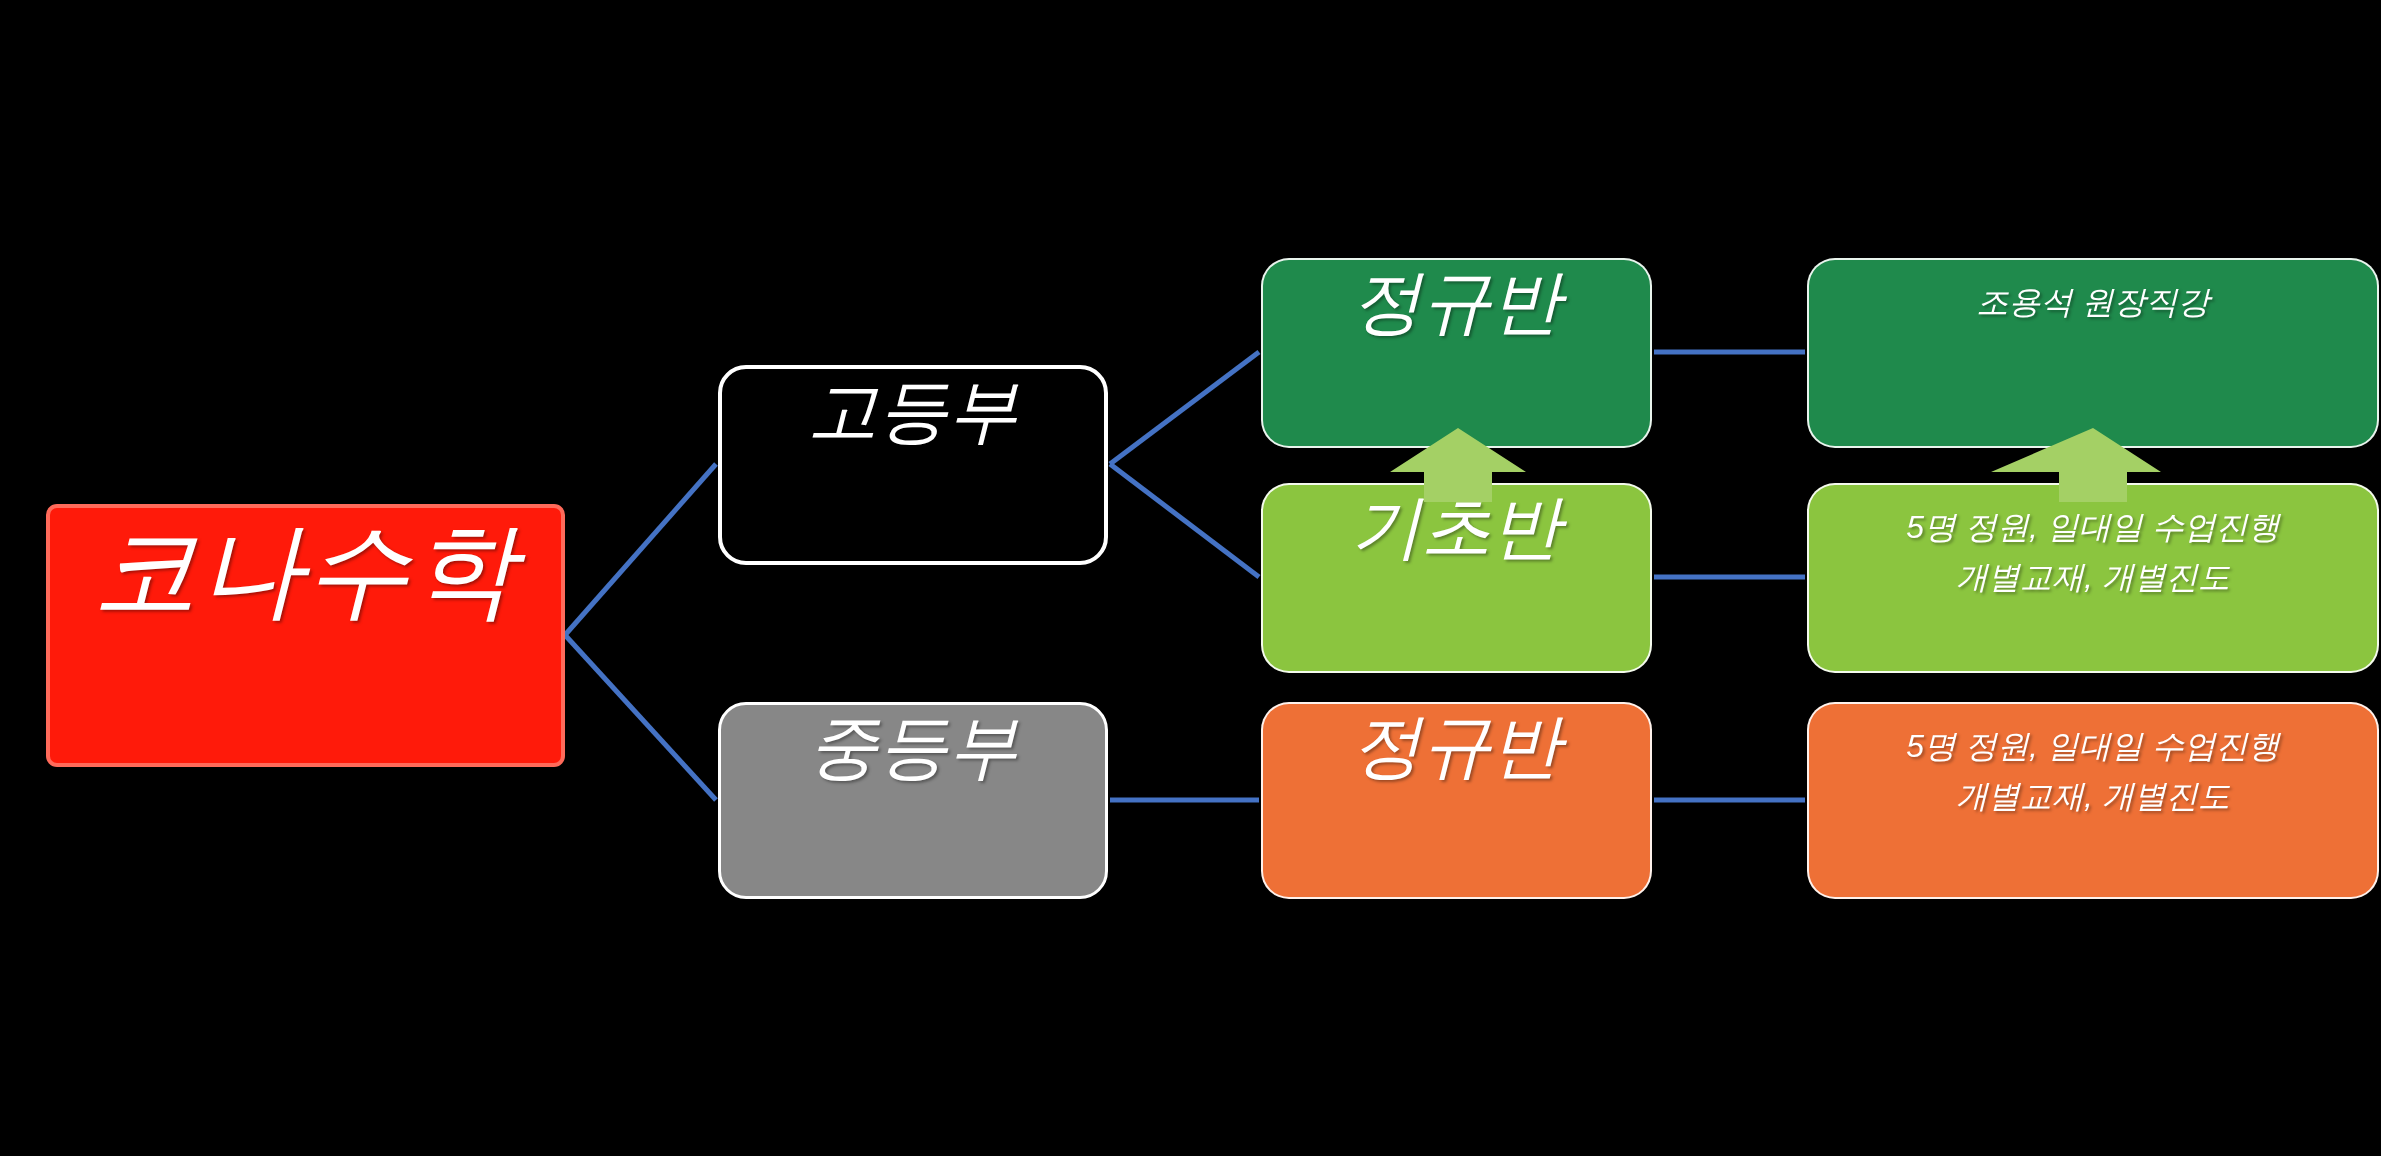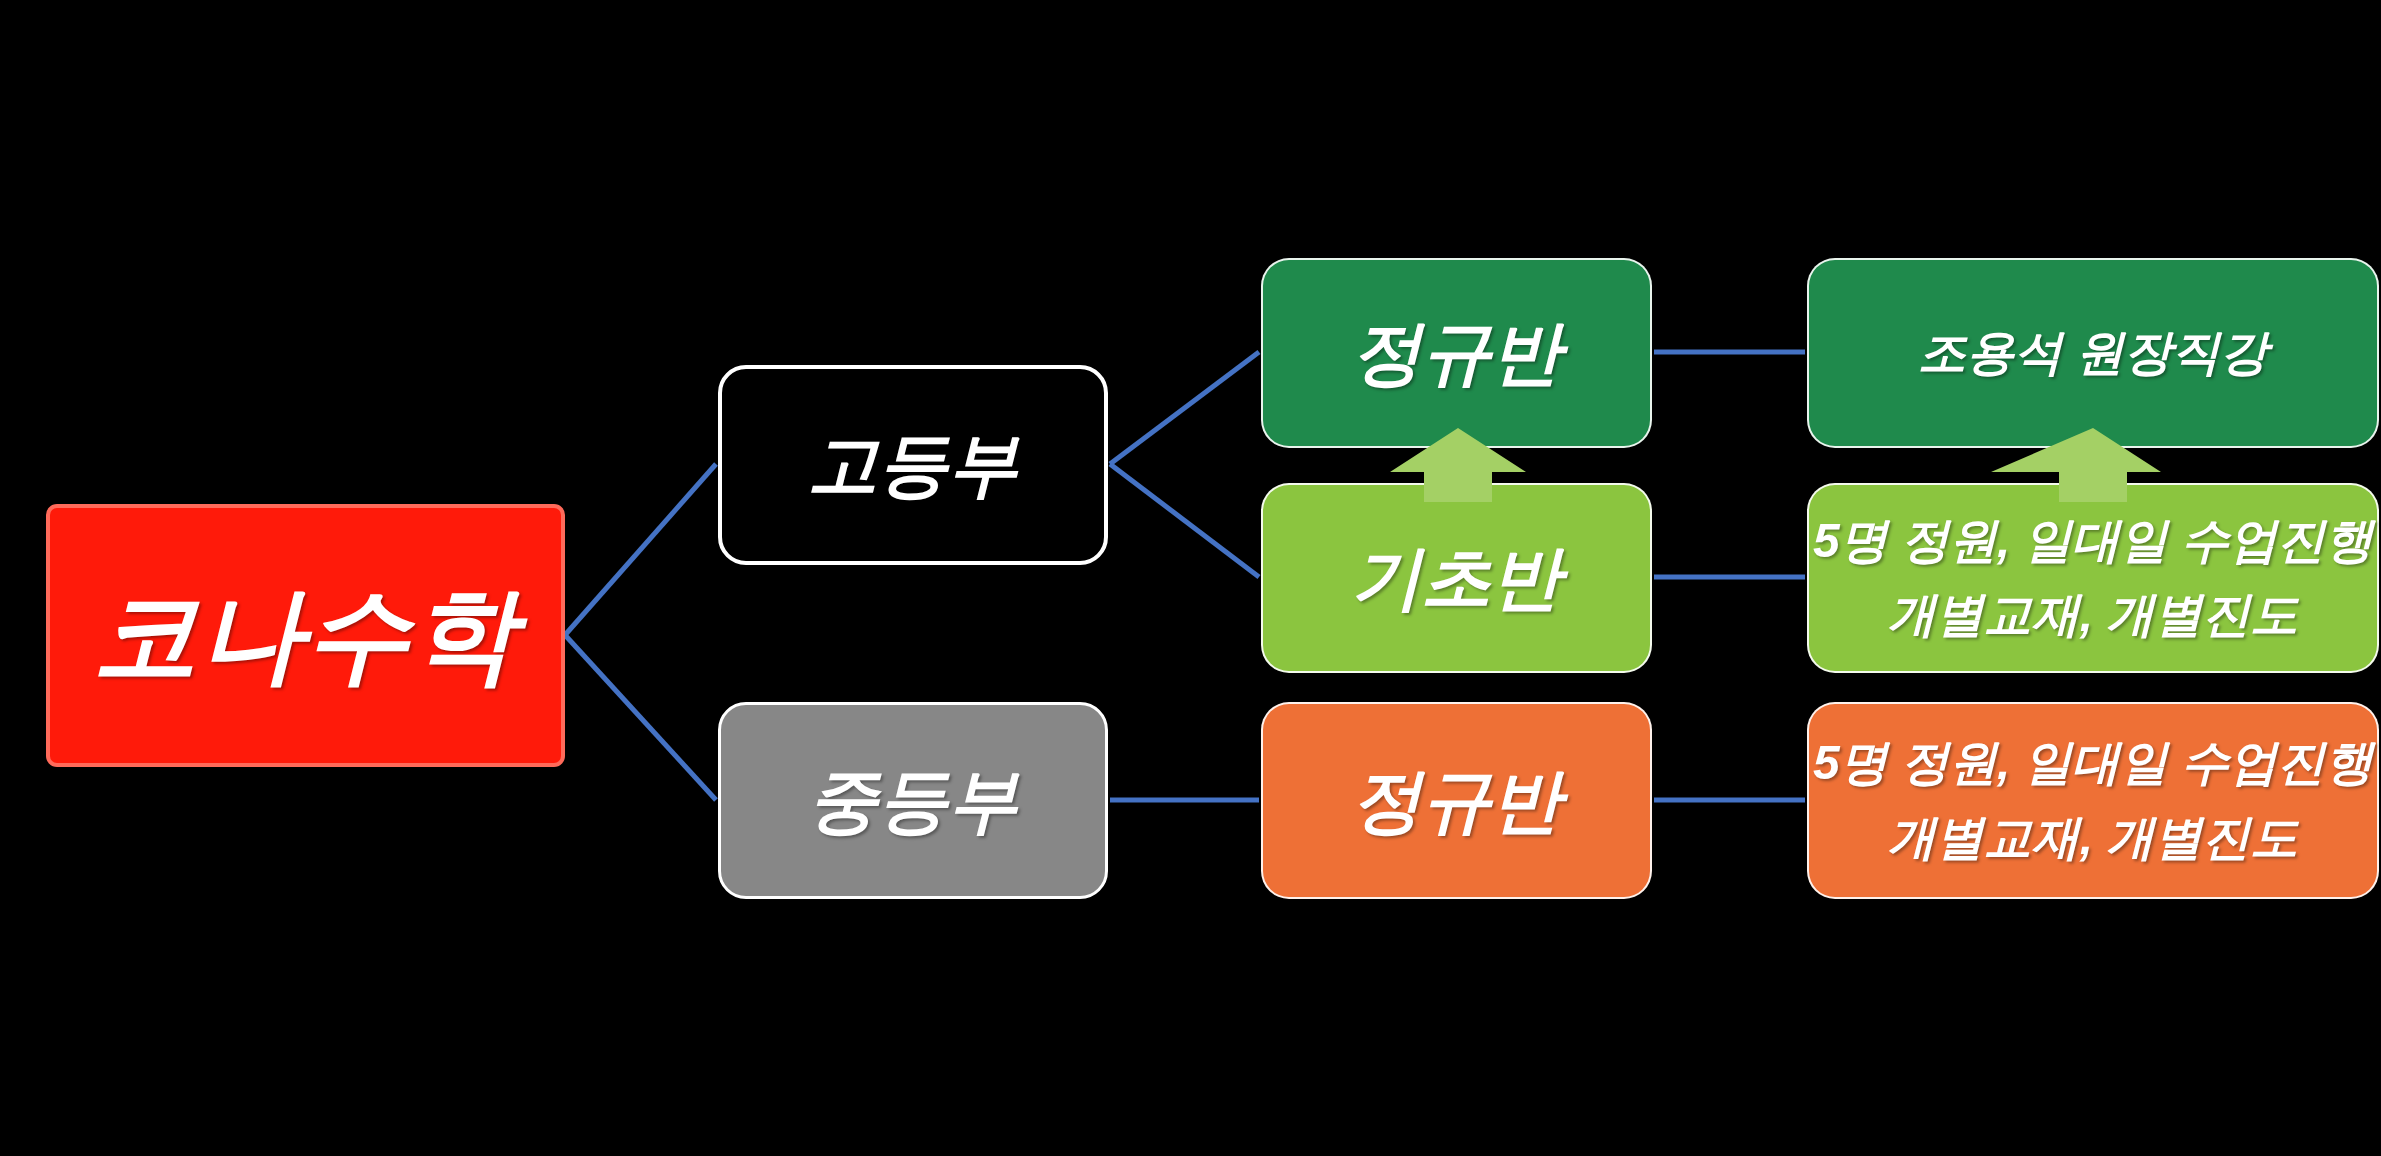--- a/index.html
+++ b/index.html
@@ -8,23 +8,23 @@
     width:2381px;height:1156px;
     background:var(--background,#000);
     overflow:hidden;
     font-family:"Liberation Sans",sans-serif;
   }
   svg.layer{position:absolute;left:0;top:0;width:2381px;height:1156px;pointer-events:none;}
   .connector{stroke:var(--line,#4472C4);stroke-width:5;fill:none;}
   .block-arrow{fill:var(--arrow,#A4D065);}
   .node{
     position:absolute;
-    display:flex;flex-direction:column;align-items:center;justify-content:center;
+    display:flex;flex-direction:column;align-items:center;justify-content:flex-start;
     box-sizing:border-box;
-    color:#fff;font-weight:700;font-style:italic;text-align:center;
+    color:#fff;font-weight:400;font-style:italic;text-align:center;
     border-radius:28px;
     text-shadow:2px 2px 3px rgba(0,0,0,.35);
     line-height:1.2;
   }
   .node .lbl{white-space:nowrap;}
   .root-node{
     left:46px;top:504px;width:519px;height:263px;
     background:var(--root,#FF1A0A);
     border:4px solid #ff6a5a;
     border-radius:11px;
@@ -53,21 +53,21 @@
     background:var(--light-green,#8BC53F);
     border:2px solid rgba(255,255,255,.9);
     font-size:70px;
   }
   .middle-regular-node{
     left:1261px;top:702px;width:391px;height:197px;
     background:var(--orange,#EE7036);
     border:2px solid rgba(255,255,255,.9);
     font-size:70px;
   }
-  .detail-node{font-size:48px;line-height:1.55;padding:8px 14px;}
+  .detail-node{font-size:32px;line-height:1.55;padding:18px 14px;}
   .high-regular-detail-node{
     left:1807px;top:258px;width:572px;height:190px;
     background:var(--dark-green,#1F8A4C);
     border:2px solid rgba(255,255,255,.9);
   }
   .high-basic-detail-node{
     left:1807px;top:483px;width:572px;height:190px;
     background:var(--light-green,#8BC53F);
     border:2px solid rgba(255,255,255,.9);
   }

